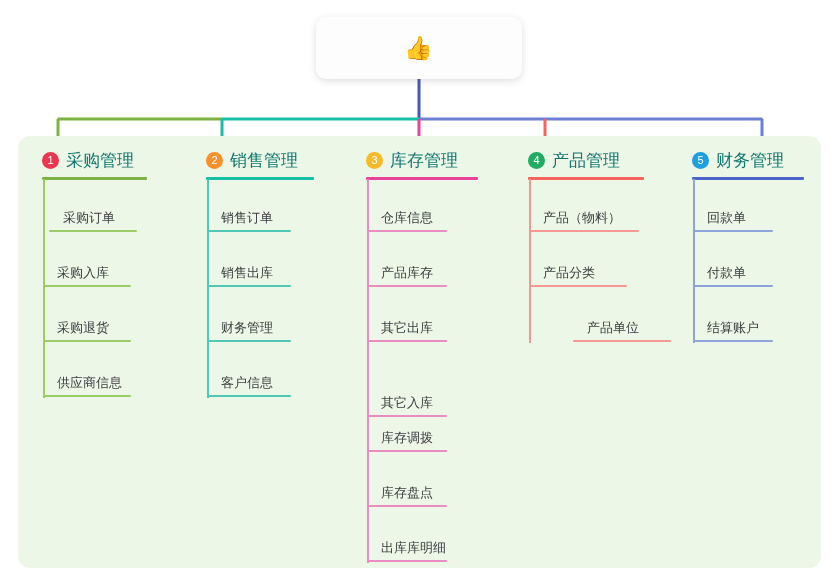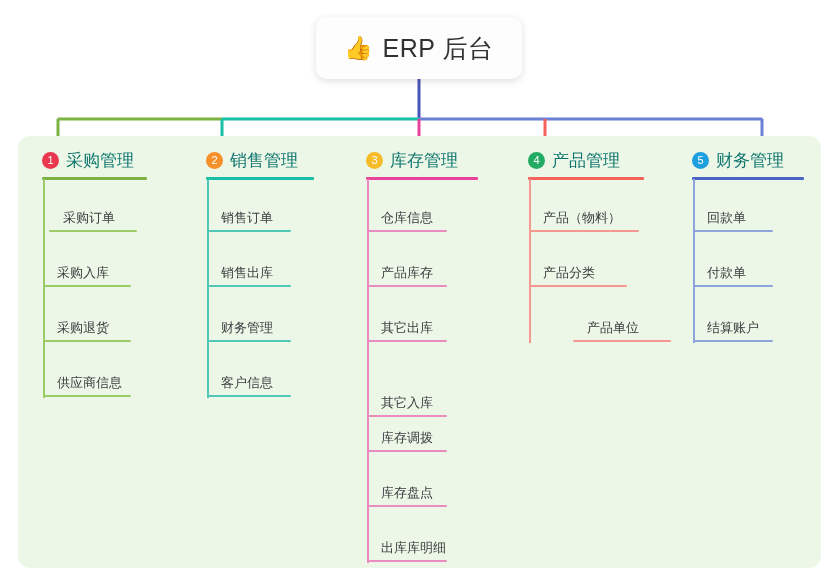--- a/index.html
+++ b/index.html
@@ -80,21 +80,20 @@
         <path d="M 222 119 L 222 142" stroke="#16bfa5"></path>
         <path d="M 419 119 L 419 142" stroke="#e8429b"></path>
         <path d="M 545 119 L 545 142" stroke="#f4635c"></path>
         <path d="M 762 119 L 762 142" stroke="#6b7fd4"></path>
       </g>
   </svg>
 
   <div class="title-box">
     <div class="title-text">
       <span class="thumb">👍</span>
-      <span>ERP 后台</span>
     </div>
   </div>
 
   <div class="panel"></div>
 
   <div id="cols">
       <div class="col" style="left: 42px;">
         <div class="col-head" style="top: 149px;">
           <span class="badge" style="background: rgb(232, 55, 78);">1</span>
           <span class="head-label">采购管理</span>

